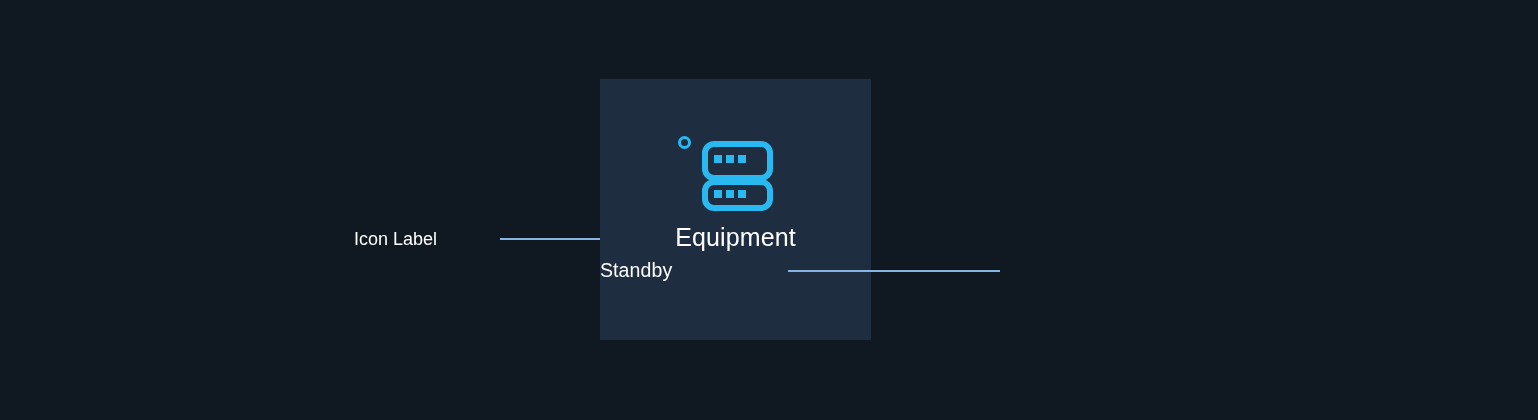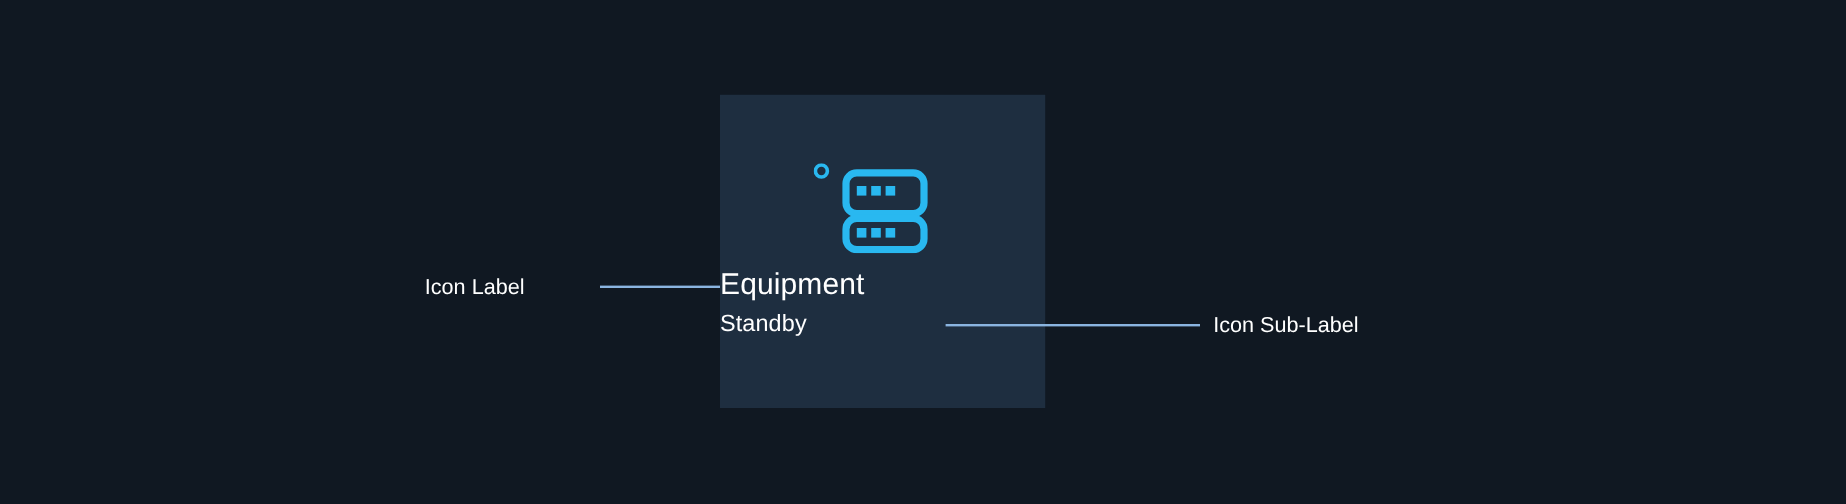--- a/index.html
+++ b/index.html
@@ -39,20 +39,21 @@
     height: 75px;
   }
   .icon-wrap svg { display: block; }
 
   
   .card-title {
     position: absolute;
     left: 0;
     top: 143px;
     width: 271px;
+    text-align: center;
     color: #ffffff;
     font-size: 25px;
     line-height: 30px;
     letter-spacing: 0.1px;
     white-space: nowrap;
   }
   .card-subtitle {
     position: absolute;
     left: 0;
     top: 179px;
@@ -110,15 +111,14 @@
         <rect x="60" y="54" width="8" height="8" fill="#29b8f0"></rect>
       </svg>
     </div>
 
     <div class="card-title">Equipment</div>
 
     <div class="card-subtitle">Standby</div>
   </div>
 
   <div class="leader-line leader-right"></div>
-  <div class="annotation-label label-right">Icon Sub-Label</div>
 
 </div>
 
 </body></html>

